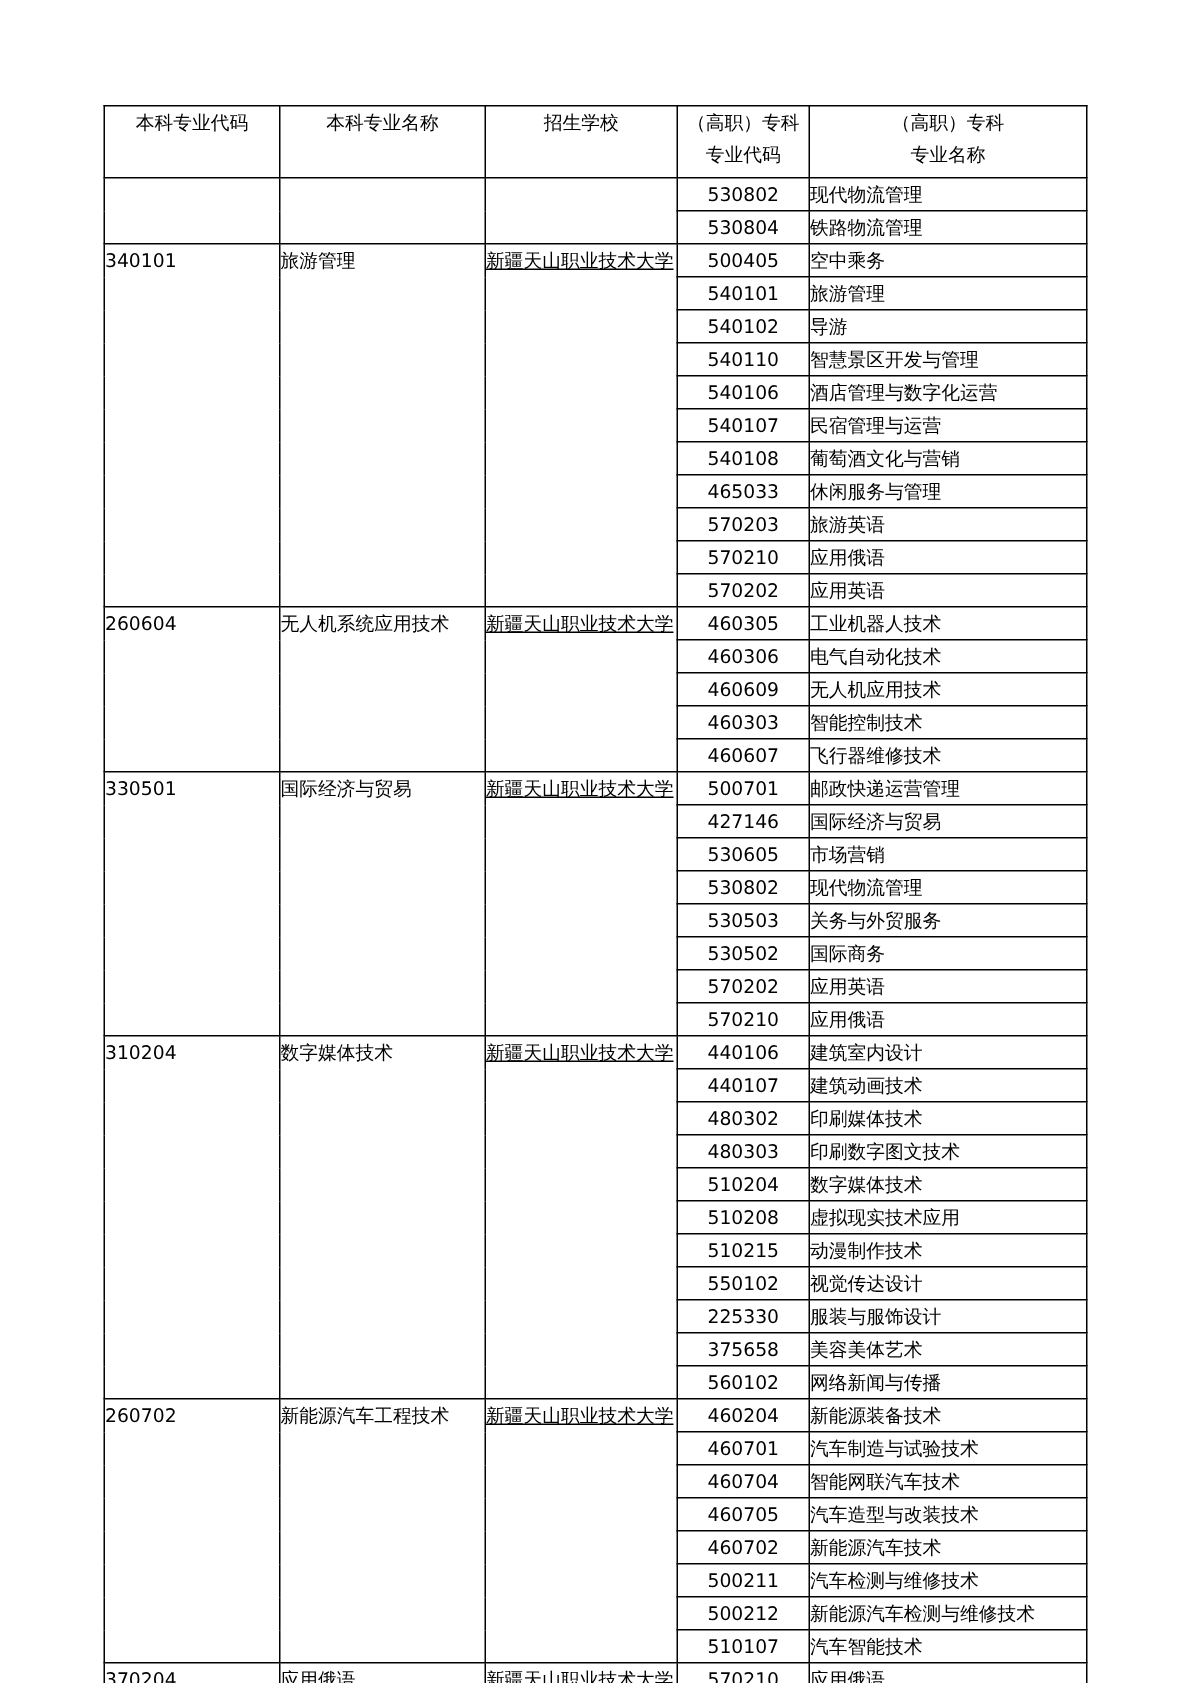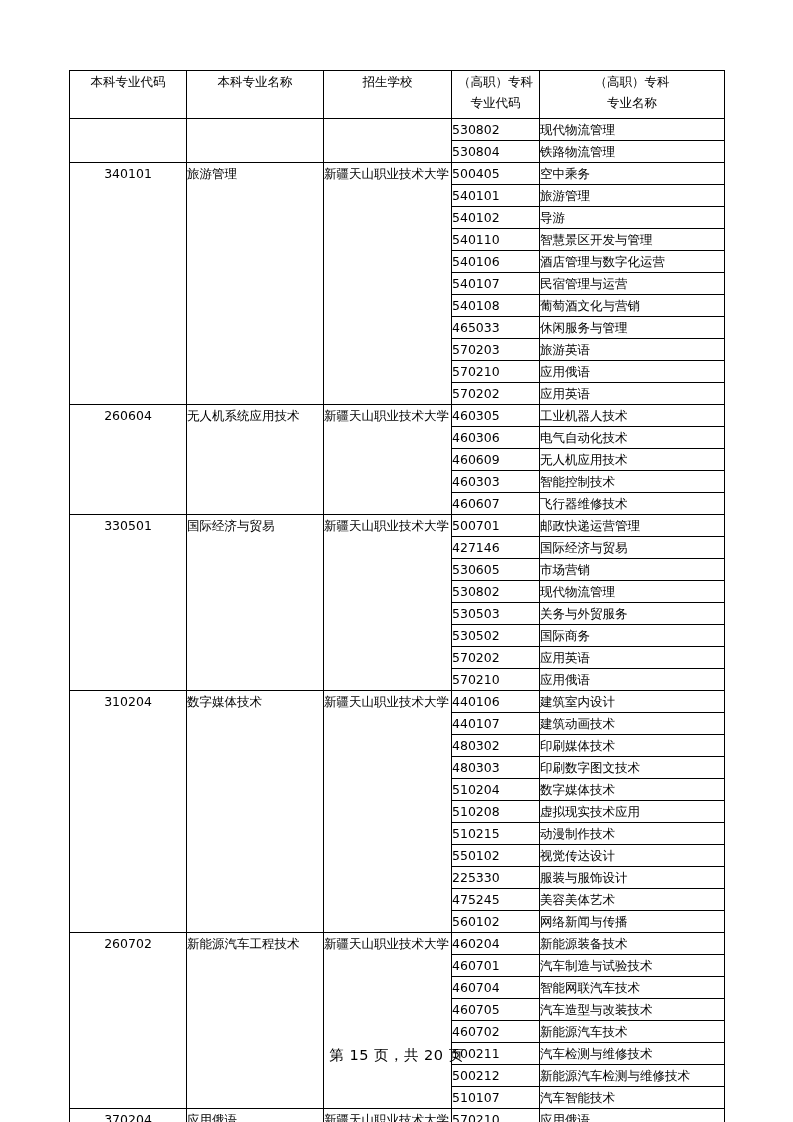--- a/index.html
+++ b/index.html
@@ -43,38 +43,39 @@
     font-size: 13px;
   }
   
   col.c1 { width: 117px; }
   col.c2 { width: 137px; }
   col.c3 { width: 128px; }
   col.c4 { width: 88px; }
   col.c5 { width: 185px; }
 
   td.code-b {
-    text-align: center;
+    text-align: left;
     padding-right: 4px;
     white-space: nowrap;
   }
   td.name-b {
     text-align: left;
     padding-left: 3px;
     white-space: nowrap;
     overflow: hidden;
   }
   td.school {
     text-align: left;
     padding-left: 3px;
     white-space: nowrap;
     overflow: hidden;
+    text-decoration: underline;
   }
   td.code-z {
-    text-align: left;
+    text-align: center;
     padding-right: 4px;
     white-space: nowrap;
   }
   td.name-z {
     text-align: left;
     padding-left: 4px;
     white-space: nowrap;
     overflow: hidden;
   }
   .rowline {
@@ -269,21 +270,21 @@
         </tr>
         <tr>
           <td class="code-z rowline">550102</td>
           <td class="name-z rowline">视觉传达设计</td>
         </tr>
         <tr>
           <td class="code-z rowline">225330</td>
           <td class="name-z rowline">服装与服饰设计</td>
         </tr>
         <tr>
-          <td class="code-z rowline">475245</td>
+          <td class="code-z rowline">375658</td>
           <td class="name-z rowline">美容美体艺术</td>
         </tr>
         <tr>
           <td class="code-z rowline">560102</td>
           <td class="name-z rowline">网络新闻与传播</td>
         </tr>
         <tr>
           <td class="code-b" rowspan="8">260702</td>
           <td class="name-b" rowspan="8">新能源汽车工程技术</td>
           <td class="school" rowspan="8">新疆天山职业技术大学</td>
@@ -321,14 +322,13 @@
         <tr>
           <td class="code-b" rowspan="1">370204</td>
           <td class="name-b" rowspan="1">应用俄语</td>
           <td class="school" rowspan="1">新疆天山职业技术大学</td>
           <td class="code-z rowline">570210</td>
           <td class="name-z rowline">应用俄语</td>
         </tr>
       </tbody>
   </table>
 
-  <div class="footer">第 15 页，共 20 页</div>
 </div>
 
 </body></html>

